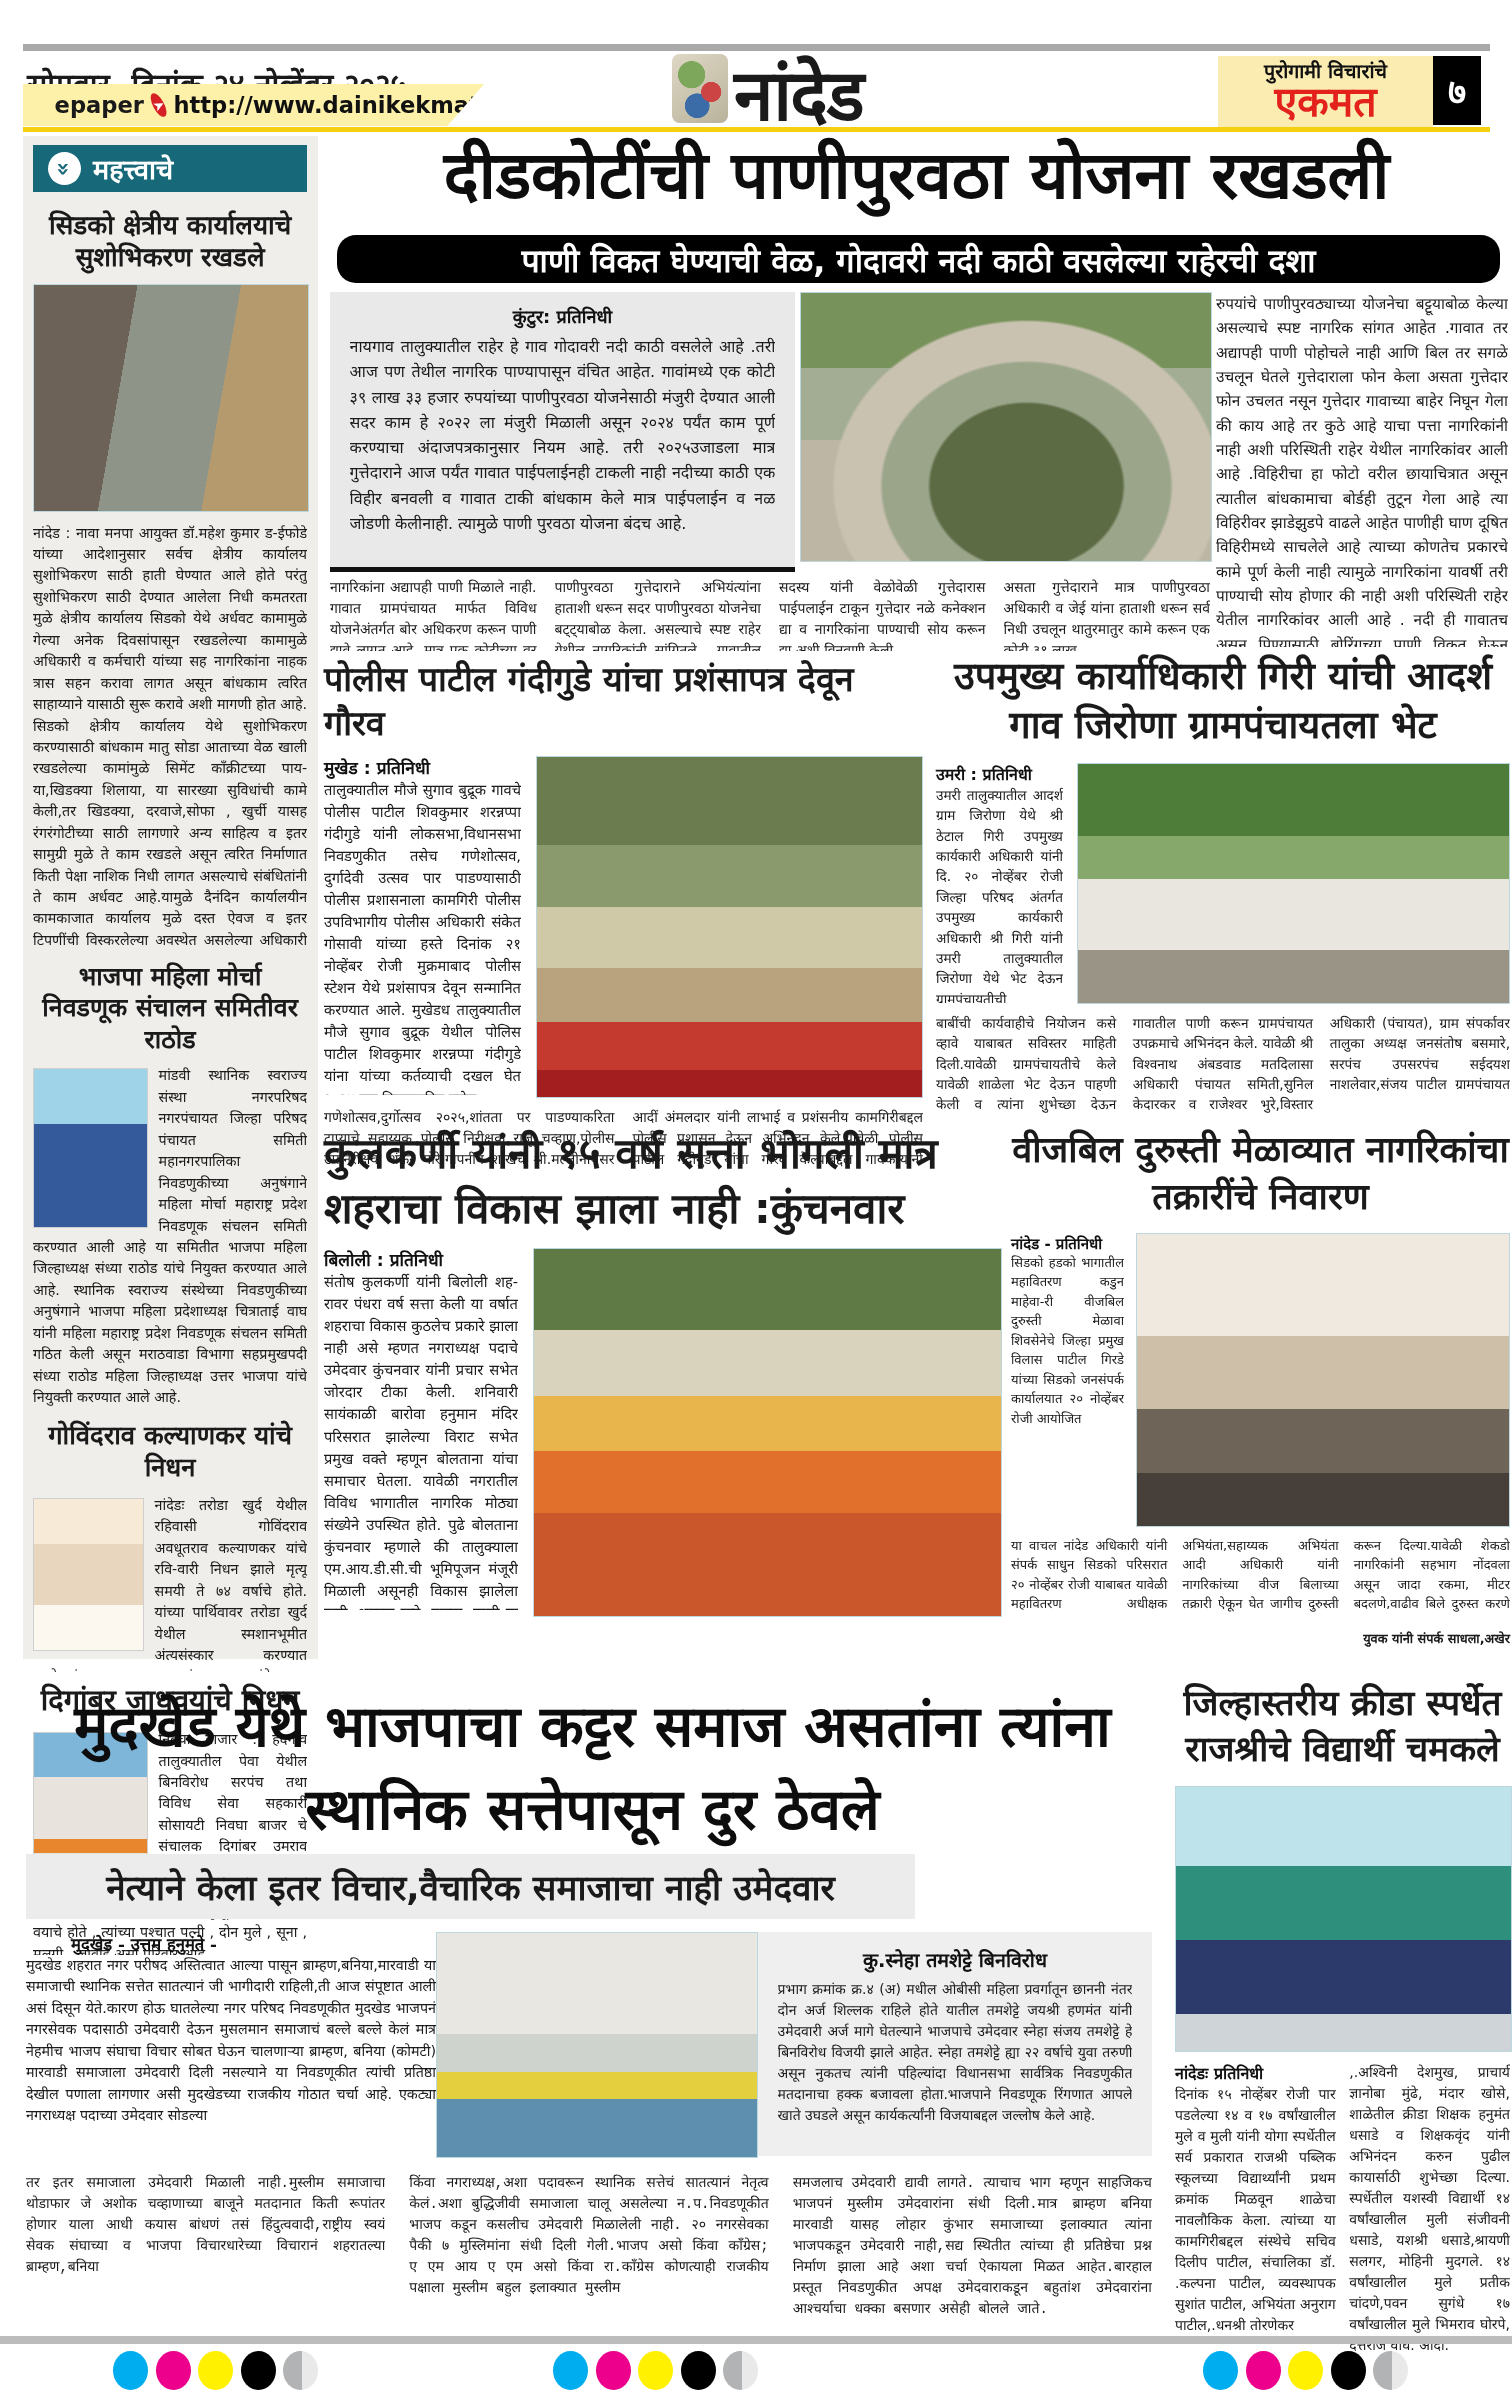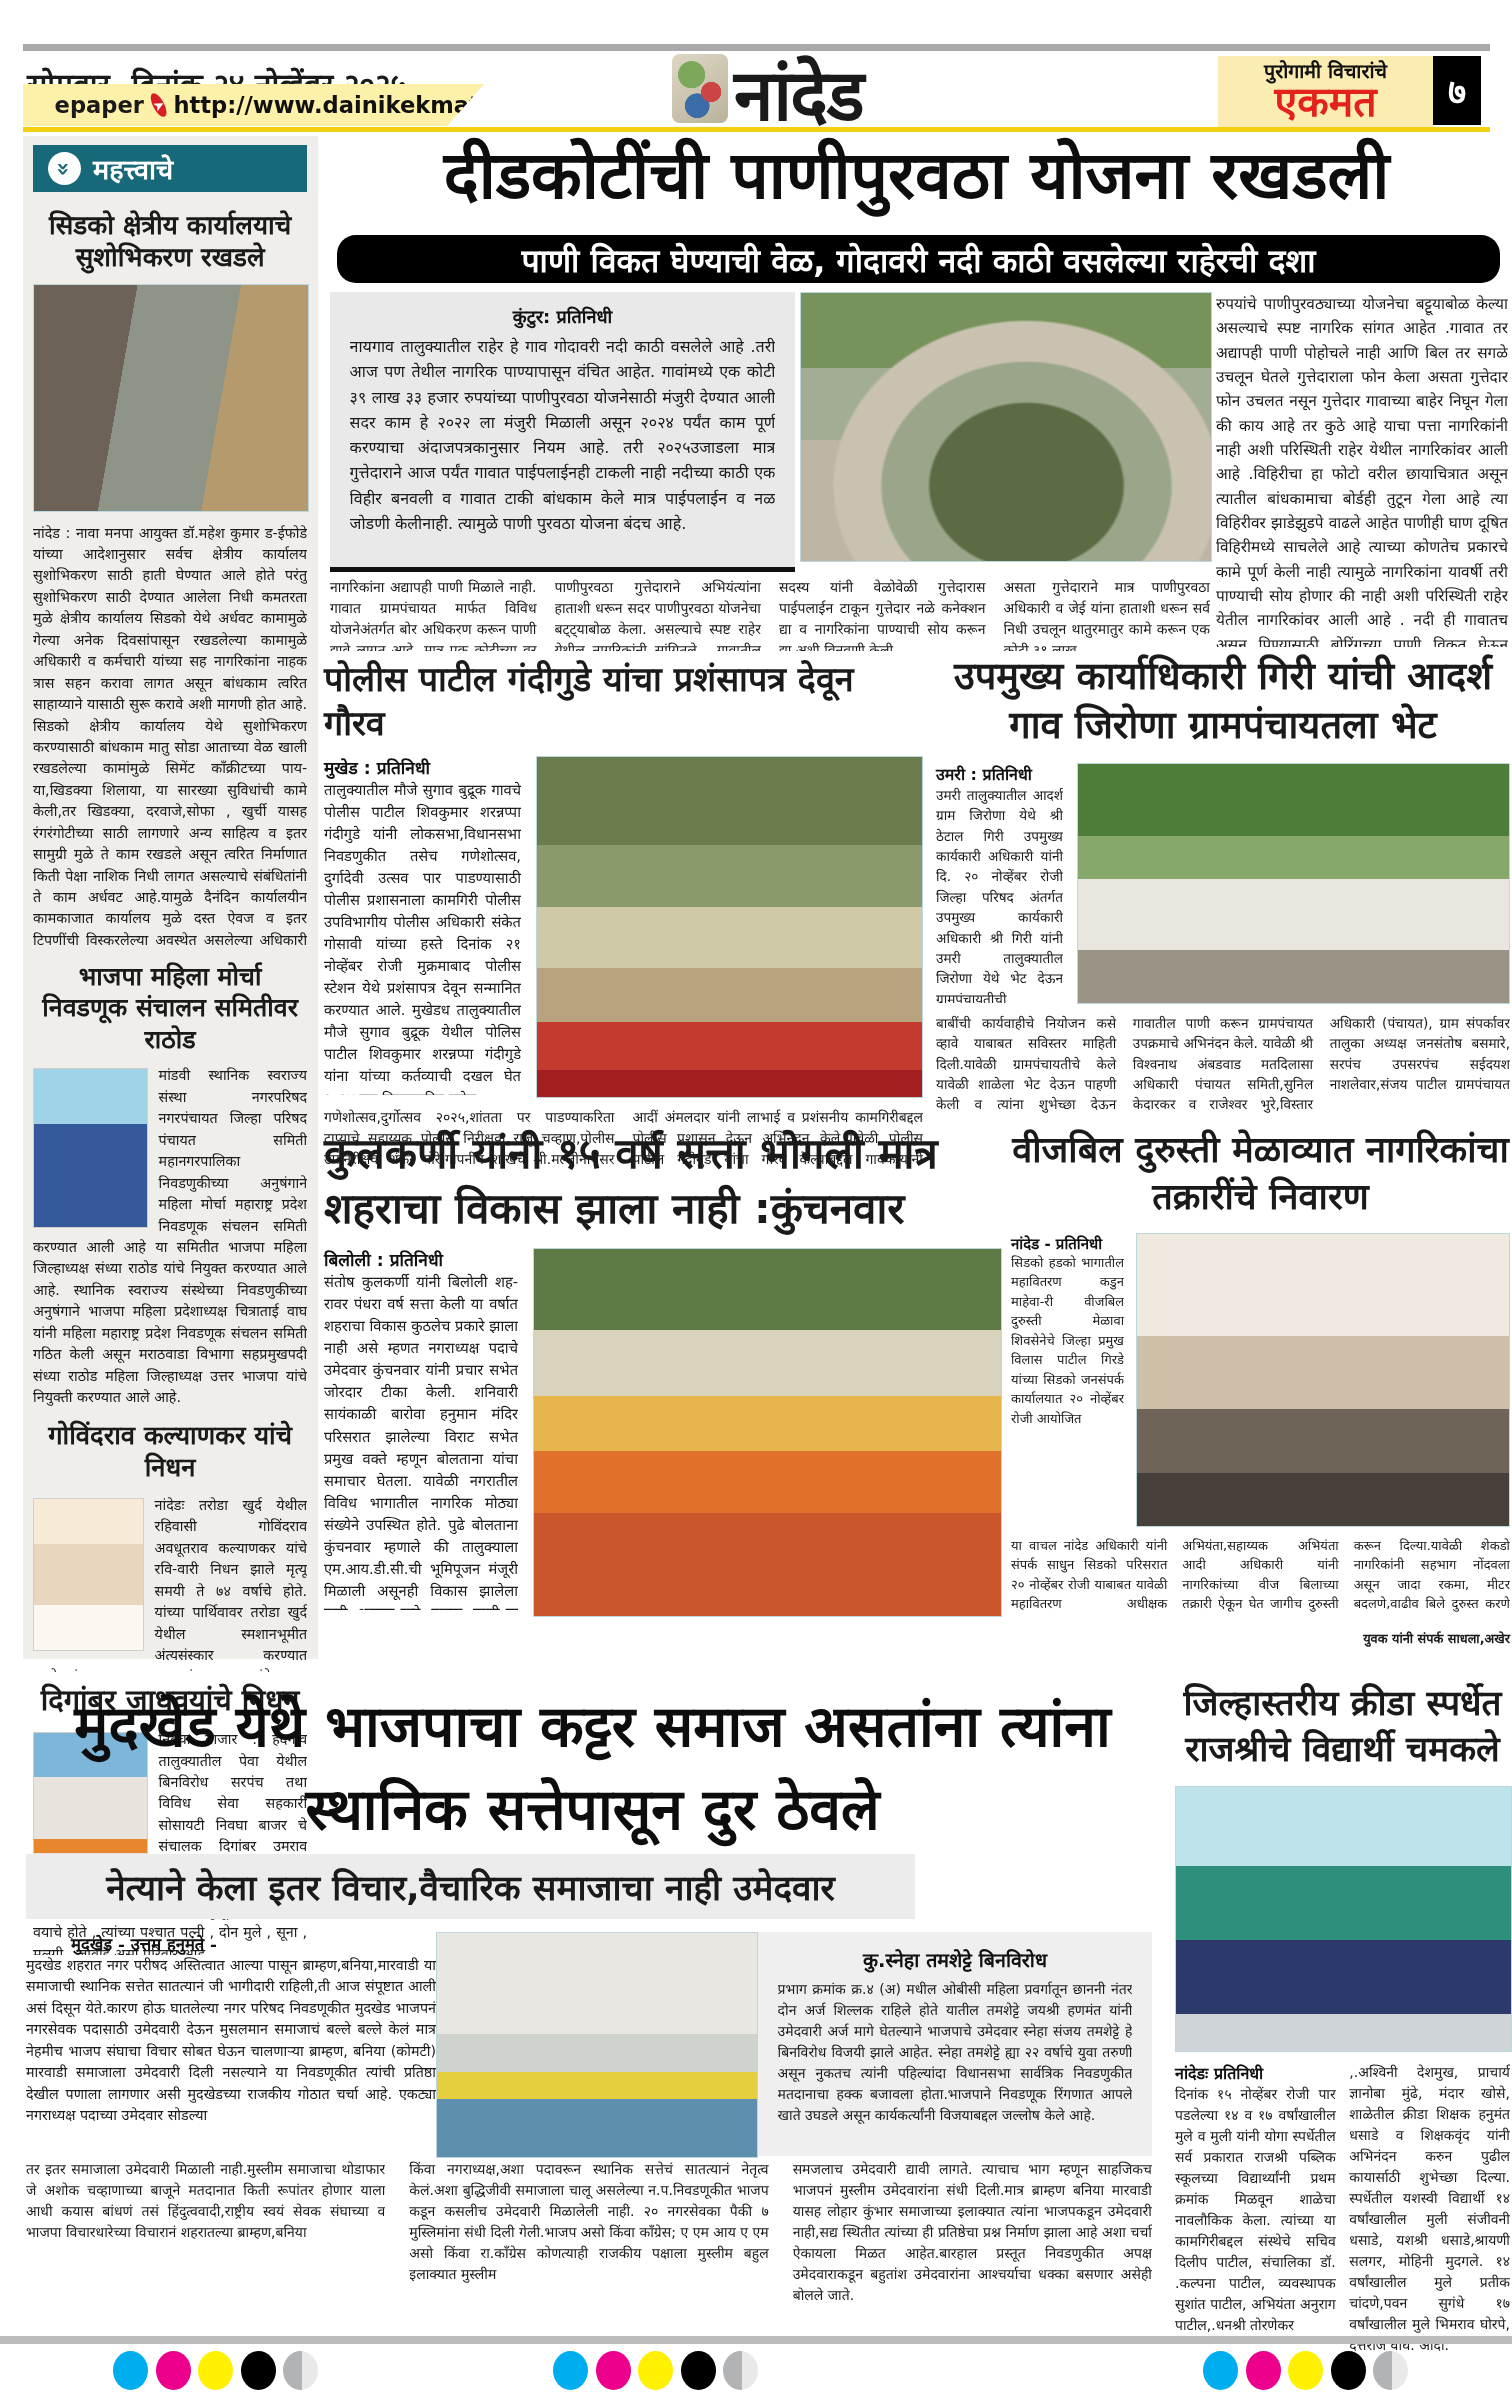--- a/index.html
+++ b/index.html
@@ -187,21 +187,21 @@
       <div style="width:410px;">
         <div class="byline" style="font-size:16.6px;margin-left:45px;">मुदखेड - उत्तम हनुमंते -</div>
         <div class="smallbody" style="height:203px;font-size:14.3px;">मुदखेड शहरात नगर परीषद अस्तित्वात आल्या पासून ब्राम्हण,बनिया,मारवाडी या समाजाची स्थानिक सत्तेत सातत्यानं जी भागीदारी राहिली,ती आज संपूष्टात आली असं दिसून येते.कारण होऊ घातलेल्या नगर परिषद निवडणूकीत मुदखेड भाजपनं नगरसेवक पदासाठी उमेदवारी देऊन मुसलमान समाजाचं बल्ले बल्ले केलं मात्र नेहमीच भाजप संघाचा विचार सोबत घेऊन चालणाऱ्या ब्राम्हण, बनिया (कोमटी) मारवाडी समाजाला उमेदवारी दिली नसल्याने या निवडणूकीत त्यांची प्रतिष्ठा देखील पणाला लागणार असी मुदखेडच्या राजकीय गोठात चर्चा आहे. एकट्या नगराध्यक्ष पदाच्या उमेदवार सोडल्या</div>
       </div>
       <div class="photo" style="width:320px;height:224px;background:linear-gradient(180deg,#e9e7e2 0 45%,#cfd3cd 45% 62%,#e4cf3e 62% 74%,#5f8fae 74% 100%);"></div>
       <div class="box-article" style="flex:1;height:224px;box-sizing:border-box;">
         <div class="byline center" style="font-size:19.6px;margin-bottom:6px;">कु.स्नेहा तमशेट्टे बिनविरोध</div>
         <div class="smallbody" style="height:169px;font-size:14px;">प्रभाग क्रमांक क्र.४ (अ) मधील ओबीसी महिला प्रवर्गातून छाननी नंतर दोन अर्ज शिल्लक राहिले होते यातील तमशेट्टे जयश्री हणमंत यांनी उमेदवारी अर्ज मागे घेतल्याने भाजपाचे उमेदवार स्नेहा संजय तमशेट्टे हे बिनविरोध विजयी झाले आहेत. स्नेहा तमशेट्टे ह्या २२ वर्षाचे युवा तरुणी असून नुकतच त्यांनी पहिल्यांदा विधानसभा सार्वत्रिक निवडणुकीत मतदानाचा हक्क बजावला होता.भाजपाने  निवडणूक रिंगणात आपले खाते उघडले असून कार्यकर्त्यांनी विजयाबद्दल जल्लोष केले आहे.</div>
       </div>
     </div>
-    <div style="display:flex;gap:24px;margin-top:1px;">
+    <div style="display:flex;gap:24px;margin-top:15px;font-family:Liberation Mono, monospace;">
       <div class="smallbody" style="flex:1;height:162px;font-size:14px;">तर इतर समाजाला उमेदवारी मिळाली नाही.मुस्लीम समाजाचा थोडाफार जे अशोक चव्हाणाच्या बाजूने मतदानात किती रूपांतर होणार याला आधी कयास बांधणं तसं हिंदुत्ववादी,राष्ट्रीय स्वयं सेवक संघाच्या व भाजपा विचारधारेच्या विचारानं शहरातल्या ब्राम्हण,बनिया</div>
       <div class="smallbody" style="flex:1;height:162px;font-size:14px;">किंवा नगराध्यक्ष,अशा पदावरून स्थानिक सत्तेचं सातत्यानं नेतृत्व केलं.अशा बुद्धिजीवी समाजाला चालू असलेल्या न.प.निवडणूकीत भाजप कडून कसलीच उमेदवारी मिळालेली नाही. २० नगरसेवका पैकी ७ मुस्लिमांना संधी दिली गेली.भाजप असो किंवा काँग्रेस; ए एम आय ए एम असो किंवा रा.काँग्रेस कोणत्याही राजकीय पक्षाला मुस्लीम बहुल इलाक्यात मुस्लीम</div>
       <div class="smallbody" style="flex:1;height:162px;font-size:14px;">समजलाच उमेदवारी द्यावी लागते. त्याचाच भाग म्हणून साहजिकच भाजपनं मुस्लीम उमेदवारांना संधी दिली.मात्र ब्राम्हण बनिया मारवाडी यासह लोहार कुंभार समाजाच्या इलाक्यात त्यांना भाजपकडून उमेदवारी नाही,सद्य स्थितीत त्यांच्या ही प्रतिष्ठेचा प्रश्न निर्माण झाला आहे अशा चर्चा ऐकायला मिळत आहेत.बारहाल प्रस्तूत निवडणुकीत अपक्ष उमेदवाराकडून बहुतांश उमेदवारांना  आश्चर्याचा धक्का बसणार असेही बोलले जाते.</div>
     </div>
   </div>
 
   <div class="abs" style="left:1175px;top:1681px;width:335px;">
     <div class="story-hl center" style="font-size:35px;">जिल्हास्तरीय क्रीडा स्पर्धेत राजश्रीचे विद्यार्थी चमकले</div>
     <div class="photo" style="width:100%;height:264px;margin-top:13.6px;background:linear-gradient(180deg,#bfe3ea 0 30%,#2f8f7d 30% 58%,#2b3a6b 58% 86%,#cfd4d8 86% 100%);"></div>
     <div style="display:flex;gap:13.6px;margin-top:10.5px;">

